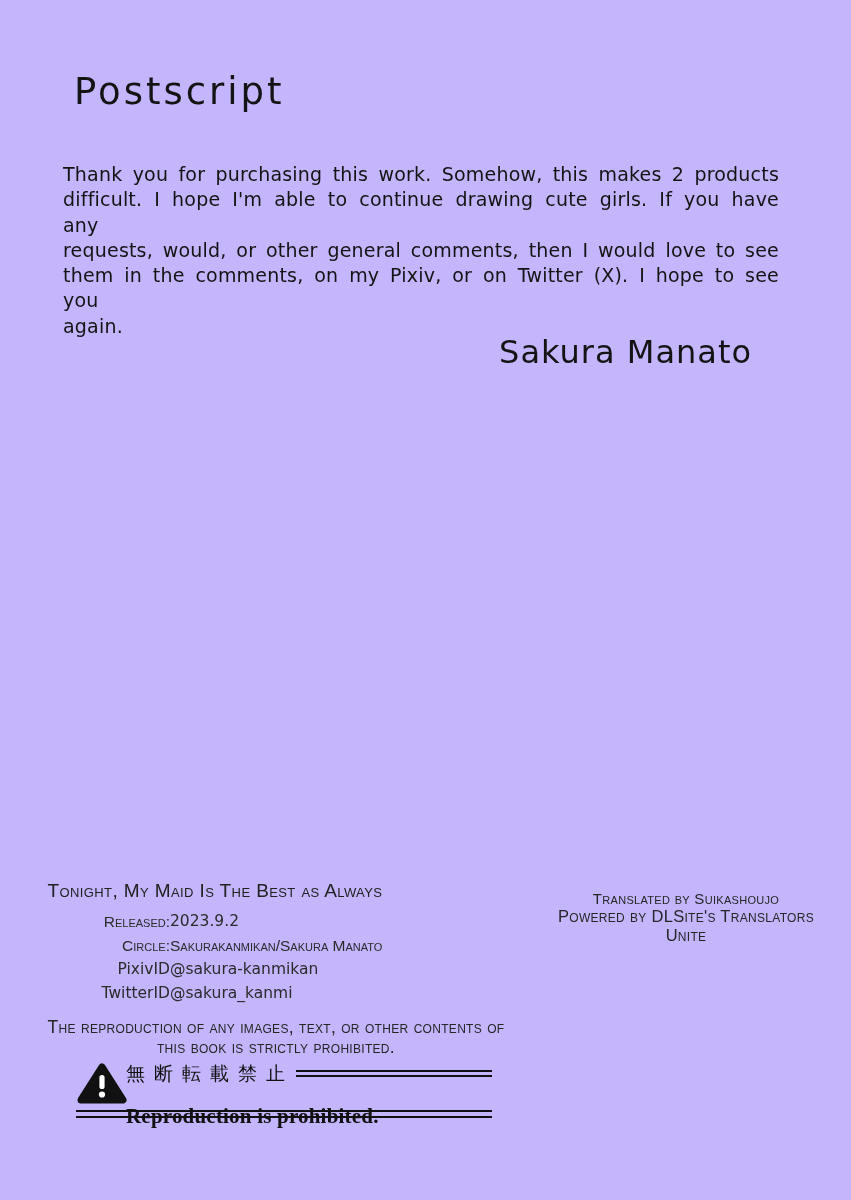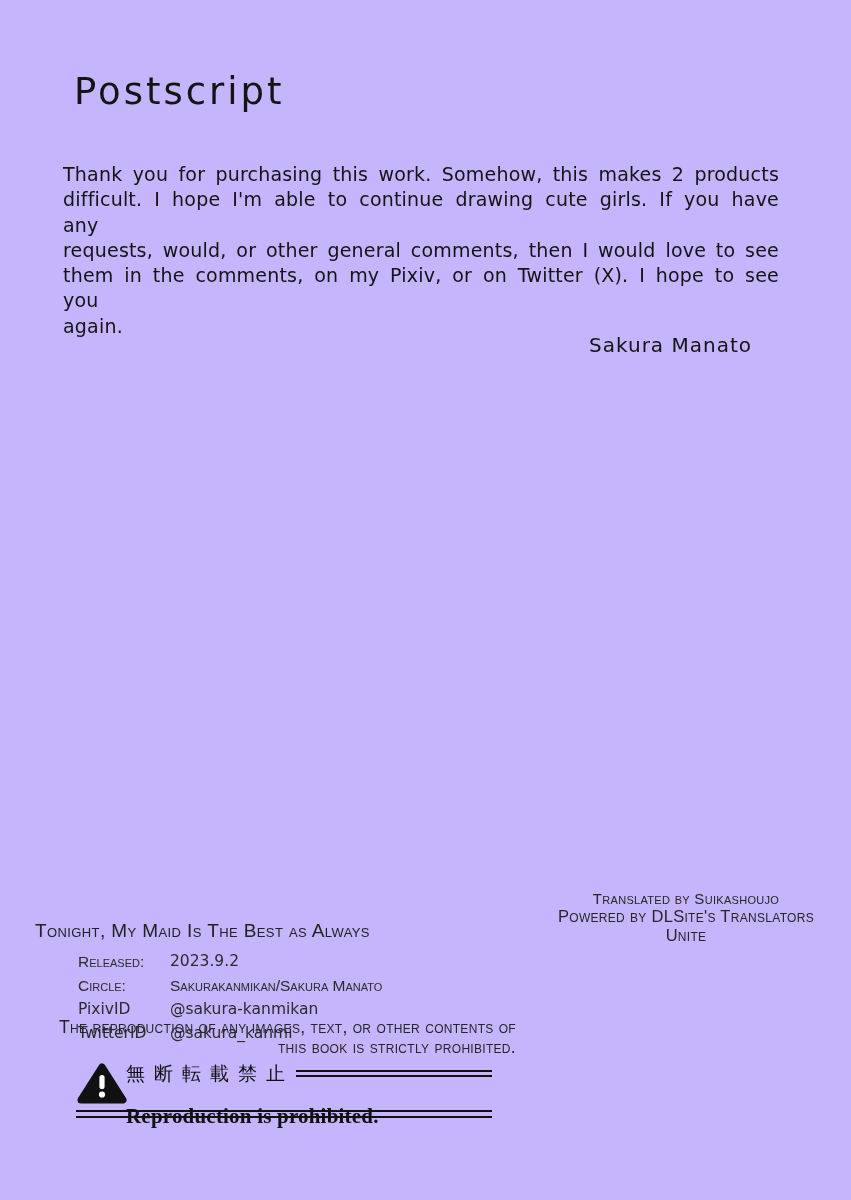--- a/index.html
+++ b/index.html
@@ -27,47 +27,47 @@
     text-align:justify;
     text-align-last:justify;
     word-spacing:3px;
     white-space:normal;
   }
   .ps-body .bline.last{
     text-align-last:left;
   }
   .ps-signature{
     position:absolute;right:99px;top:333px;
-    font-size:20px;letter-spacing:1px;color:#141414;
+    font-size:32px;letter-spacing:1px;color:#141414;
   }
   
   .sc{font-variant:small-caps;font-family:"Liberation Sans",sans-serif;}
   .rounded{font-family:"DejaVu Sans",sans-serif;}
   .credits-left{
-    position:absolute;left:35px;top:920px;color:#262626;
+    position:absolute;left:35px;top:880px;color:#262626;text-align:right;
   }
   .work-title{
     font-size:19px;letter-spacing:0.4px;color:#222222;
   }
   .credit-rows{
     margin:11px 0 0 43px;display:flex;flex-direction:column;gap:7px;
   }
   .credit-row{display:flex;font-size:15.5px;line-height:17px;color:#2b2b2b;}
   .credit-row .lbl{width:92px;flex:0 0 92px;}
   .credit-row .val{white-space:nowrap;}
   .credits-right{
     position:absolute;left:538px;top:890px;width:296px;
     text-align:center;color:#262626;
   }
   .translated{font-size:15px;letter-spacing:0.3px;}
   .powered{font-size:16.5px;letter-spacing:0.3px;line-height:19px;}
   
   .notice{
     position:absolute;left:36px;top:1018px;width:480px;
-    text-align:right;font-size:17.5px;line-height:19.5px;
+    text-align:center;font-size:17.5px;line-height:19.5px;
     color:#262626;letter-spacing:0.3px;
   }
   .warning-icon{
     position:absolute;left:77px;top:1063px;width:50px;height:42px;
   }
   .warning-jp-row{
     position:absolute;left:126px;top:1062px;width:366px;
     display:flex;align-items:center;
   }
   .warning-jp{

